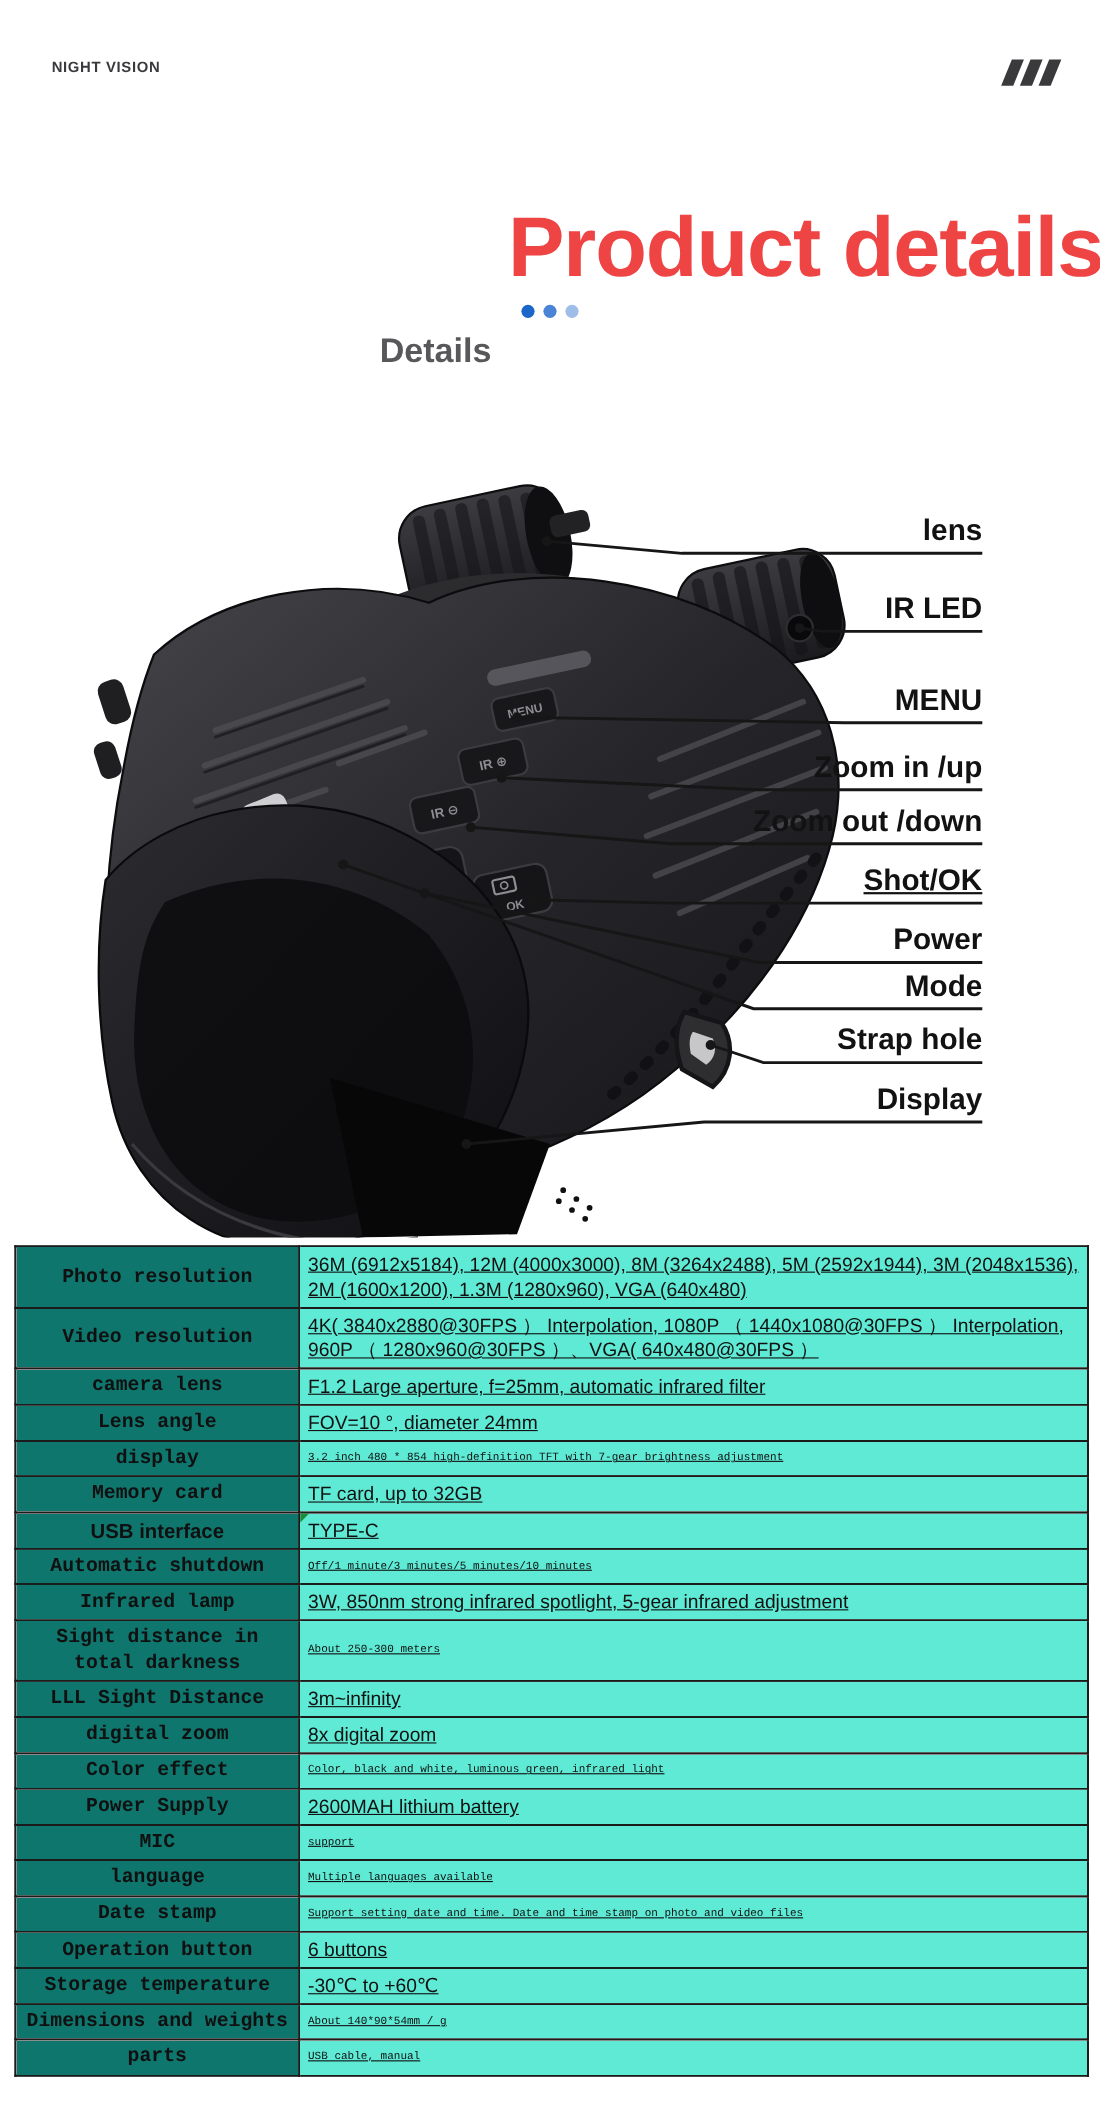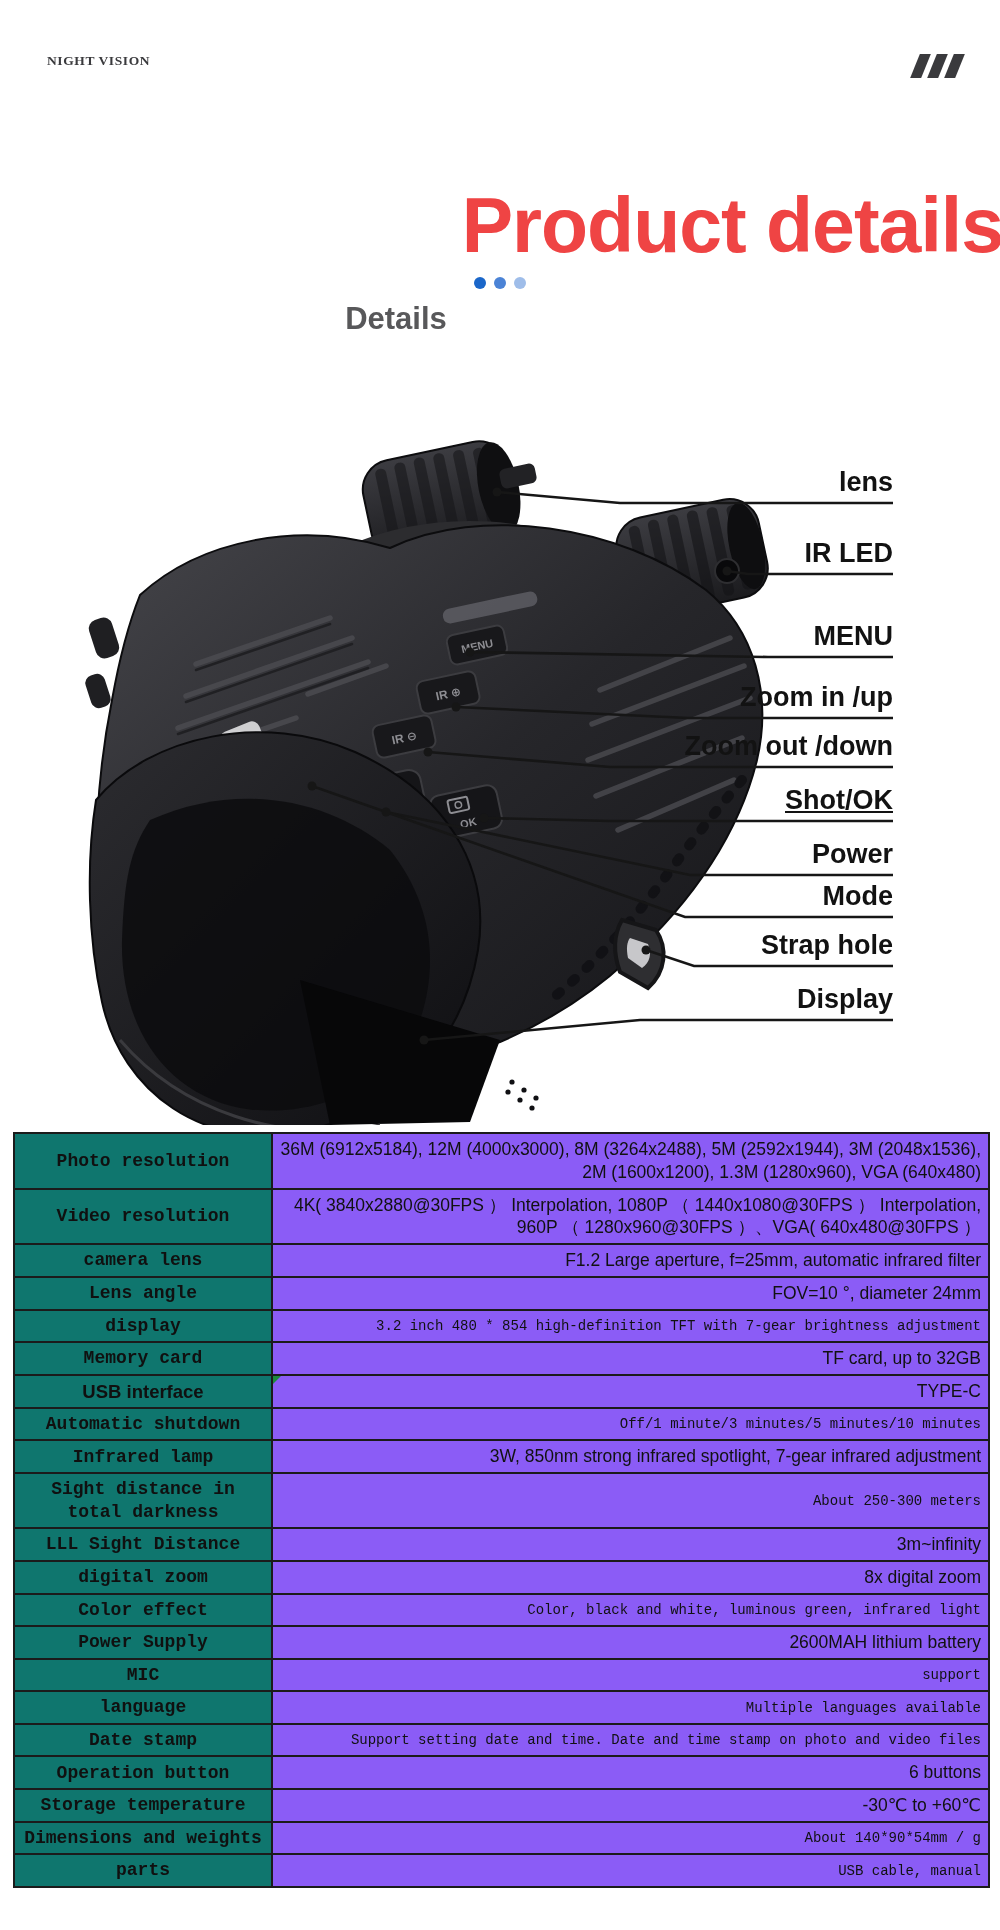--- a/index.html
+++ b/index.html
@@ -1,21 +1,21 @@
 <!DOCTYPE html>
 <html><head>
 <meta charset="utf-8">
 <style>
   html,body{margin:0;padding:0;background:#ffffff;}
   .page{position:relative;width:1000px;height:1930px;background:#fff;overflow:hidden;
         font-family:"Liberation Sans","DejaVu Sans",sans-serif;}
 
   
   .brand{position:absolute;left:47px;top:53px;font-size:13.5px;font-weight:bold;
-         letter-spacing:.6px;color:#3a3a3d;font-family:Liberation Serif, serif;}
+         letter-spacing:.6px;color:#3a3a3d;}
   .slashes{position:absolute;right:40px;top:54px;display:flex;gap:6px;}
   .slashes i{display:block;width:11px;height:24px;background:#3a3a3d;transform:skewX(-22deg);}
 
   
   .title{position:absolute;left:0;width:1000px;top:178px;margin:3px;text-align:right;
          font-size:77px;font-weight:bold;letter-spacing:-1px;color:#ef4444;}
   .dots{position:absolute;left:0;width:1000px;top:277px;display:flex;justify-content:center;gap:8px;}
   .dots span{width:12px;height:12px;border-radius:50%;display:block;}
   .subtitle{position:absolute;left:0;width:792px;top:301px;margin:0;text-align:center;
             font-size:31px;font-weight:bold;color:#58585a;}
@@ -25,23 +25,23 @@
                  white-space:nowrap;line-height:1;}
 
   
   .spec-table{position:absolute;left:13px;top:1132px;width:977px;border-collapse:collapse;
               table-layout:fixed;}
   .spec-table td{border:2.5px solid #1b1b1b;vertical-align:middle;position:relative;}
   .spec-table td.lbl{width:248px;background:#0f766e;text-align:center;
         font-family:"Liberation Mono","DejaVu Sans Mono",monospace;
         font-weight:bold;font-size:18px;color:#101010;padding:4px 4px;line-height:1.25;}
   .spec-table td.lbl.sans{font-family:"Liberation Sans","DejaVu Sans",sans-serif;font-size:18.5px;}
-  .spec-table td.val{background:#8b5cf6;text-align:right;padding:4px 7px;color:#111;line-height:1.3;}
+  .spec-table td.val{background:#5eead4;text-align:left;padding:4px 7px;color:#111;line-height:1.3;text-decoration:underline;}
   .spec-table td.val.sans{font-family:"Liberation Sans","DejaVu Sans",sans-serif;font-size:17.5px;}
-  .spec-table td.val.mono{font-family:"Liberation Mono","DejaVu Sans Mono",monospace;font-size:14px;}
+  .spec-table td.val.mono{font-family:"Liberation Mono","DejaVu Sans Mono",monospace;font-size:10px;}
   .spec-table td.corner:before{content:"";position:absolute;left:0;top:0;
         border-top:8px solid #1d8a3c;border-right:8px solid transparent;}
 
   svg text{font-family:"Liberation Sans","DejaVu Sans",sans-serif;}
 </style>
 </head>
 <body>
 
 <div class="page">
 
@@ -267,21 +267,21 @@
         <tr>
           <td class="lbl sans">USB interface</td>
           <td class="val sans corner">TYPE-C</td>
         </tr>
         <tr>
           <td class="lbl">Automatic shutdown</td>
           <td class="val mono">Off/1 minute/3 minutes/5 minutes/10 minutes</td>
         </tr>
         <tr>
           <td class="lbl">Infrared lamp</td>
-          <td class="val sans">3W, 850nm strong infrared spotlight, 7-gear infrared adjustment</td>
+          <td class="val sans">3W, 850nm strong infrared spotlight, 5-gear infrared adjustment</td>
         </tr>
         <tr>
           <td class="lbl">Sight distance in total darkness</td>
           <td class="val mono">About 250-300 meters</td>
         </tr>
         <tr>
           <td class="lbl">LLL Sight Distance</td>
           <td class="val sans">3m~infinity</td>
         </tr>
         <tr>

